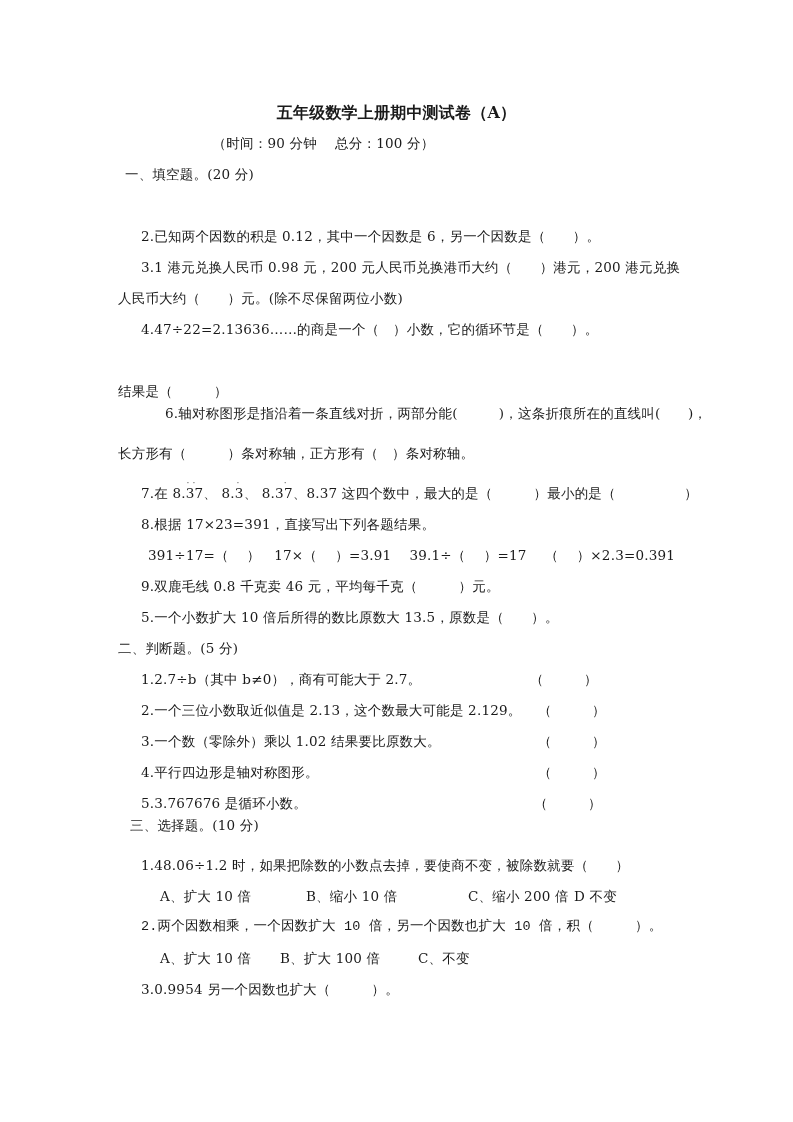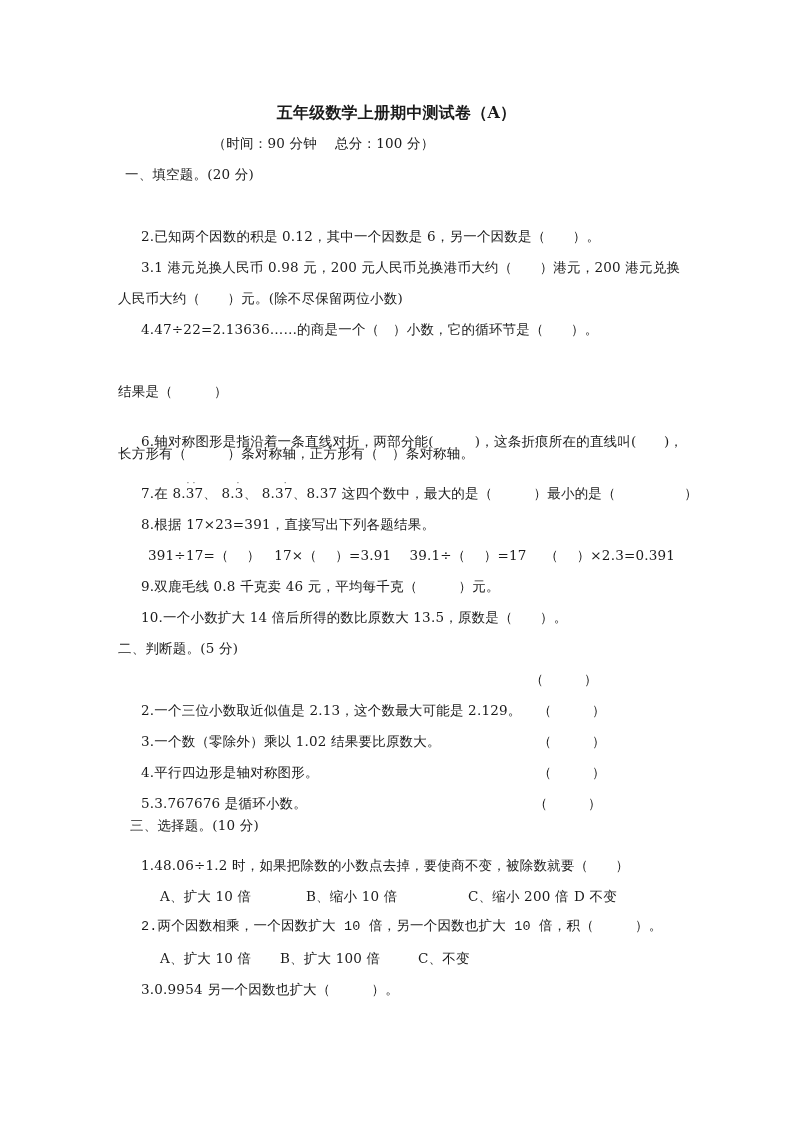--- a/index.html
+++ b/index.html
@@ -71,34 +71,35 @@
   <div class="line title" style="top:104px;">五年级数学上册期中测试卷（A）</div>
   <div class="line subtitle" style="top:134px;">（时间：90 分钟　 总分：100 分）</div>
 
   <div class="line section" style="top:165px;margin-left:7px;">一、填空题。(20 分)</div>
 
   <div class="line item" style="top:227px;">2.已知两个因数的积是 0.12，其中一个因数是 6，另一个因数是（　　）。</div>
   <div class="line item" style="top:258px;">3.1 港元兑换人民币 0.98 元，200 元人民币兑换港币大约（　　）港元，200 港元兑换</div>
   <div class="line cont" style="top:289px;">人民币大约（　　）元。(除不尽保留两位小数)</div>
   <div class="line item" style="top:320px;">4.47÷22=2.13636……的商是一个（　）小数，它的循环节是（　　）。</div>
   <div class="line cont" style="top:382px;">结果是（　　　）</div>
-  <div class="line item" style="top:432px;">6.轴对称图形是指沿着一条直线对折，两部分能(　　　)，这条折痕所在的直线叫(　　)，</div>
+  <div class="line item" style="top:404px;margin-left:24px;">6.轴对称图形是指沿着一条直线对折，两部分能(　　　)，这条折痕所在的直线叫(　　)，</div>
   <div class="line cont" style="top:444px;">长方形有（　　　）条对称轴，正方形有（　）条对称轴。</div>
 
   <div class="line item" style="top:484px;">
     <span>7.在 </span><span class="dot-num"><span class="dot" style="left:14px;">·&nbsp;·</span><span>8.37</span></span><span>、 </span><span class="dot-num"><span class="dot" style="left:15px;">·</span><span>8.3</span></span><span>、 </span><span class="dot-num"><span class="dot" style="left:22px;">·</span><span>8.37</span></span><span>、</span><span>8.37</span><span> 这四个数中，最大的是（　　　）最小的是（　　　　　）</span>
   </div>
 
   <div class="line item" style="top:515px;">8.根据 17×23=391，直接写出下列各题结果。</div>
   <div class="line sub" style="top:546px;">391÷17=（　 ）　17×（　 ）=3.91　 39.1÷（　 ）=17　 （　 ）×2.3=0.391</div>
   <div class="line item" style="top:577px;">9.双鹿毛线 0.8 千克卖 46 元，平均每千克（　　　）元。</div>
-  <div class="line item" style="top:608px;">10.一个小数扩大 14 倍后所得的数比原数大 13.5，原数是（　　）。</div>
+  <div class="line item" style="top:608px;">5.一个小数扩大 10 倍后所得的数比原数大 13.5，原数是（　　）。</div>
 
   <div class="line section" style="top:639px;">二、判断题。(5 分)</div>
 
+  <div class="line item" style="top:670px;">1.2.7÷b（其中 b≠0），商有可能大于 2.7。</div>
   <div class="paren" style="top:670px; left:530px;">（　　　）</div>
 
   <div class="line item" style="top:701px;">2.一个三位小数取近似值是 2.13，这个数最大可能是 2.129。</div>
   <div class="paren" style="top:701px; left:538px;">（　　　）</div>
 
   <div class="line item" style="top:732px;">3.一个数（零除外）乘以 1.02 结果要比原数大。</div>
   <div class="paren" style="top:732px; left:538px;">（　　　）</div>
 
   <div class="line item" style="top:763px;">4.平行四边形是轴对称图形。</div>
   <div class="paren" style="top:763px; left:538px;">（　　　）</div>

